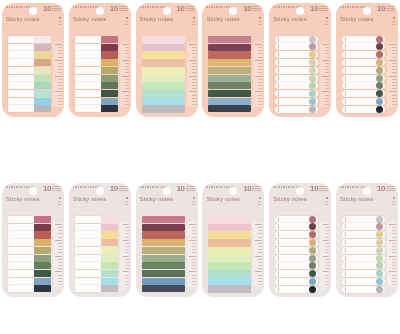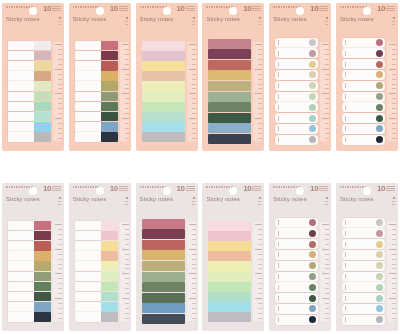--- a/index.html
+++ b/index.html
@@ -27,23 +27,23 @@
     justify-content: space-between;
     padding: 0 2px;
     box-sizing: border-box;
   }
   .row-1 { top: 3px; }
   .row-2 { top: 183px; }
 
   .pack {
     position: relative;
     width: 62px;
-    height: 148px;
+    height: 114px;
     box-sizing: border-box;
-    border-radius: 2px;
+    border-radius: 12px;
     overflow: hidden;
   }
 
   
   .pack-head {
     position: relative;
     height: 30px;
   }
   .perf-dots {
     position: absolute;

